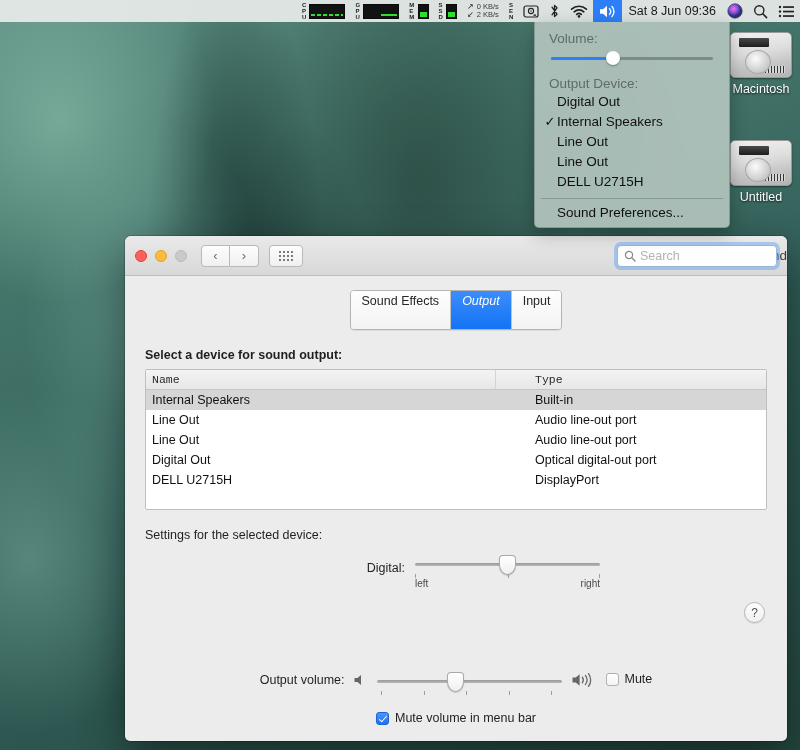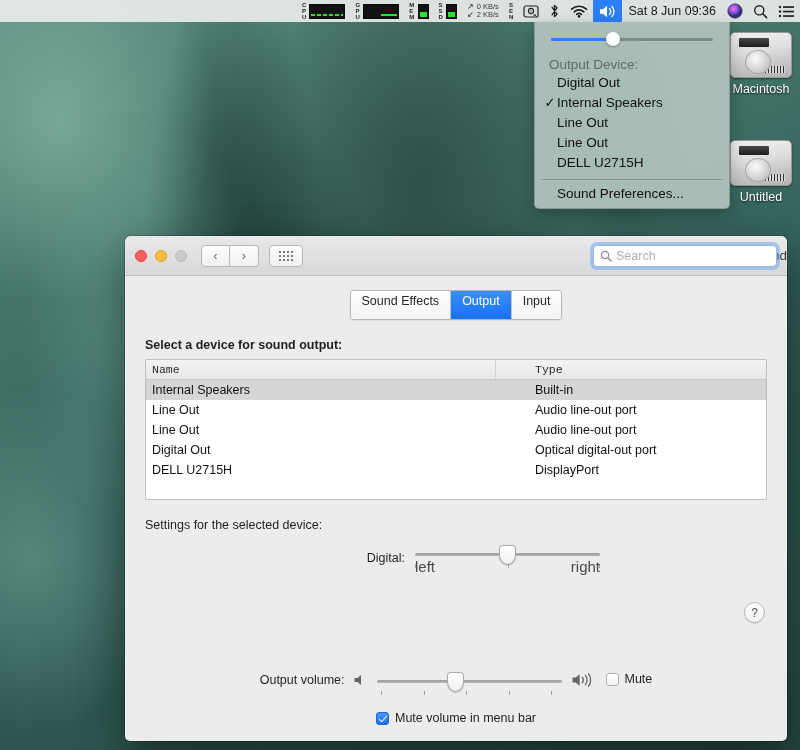--- a/index.html
+++ b/index.html
@@ -256,21 +256,21 @@
 
   #win-title {
     position: absolute; left: 0; right: 0;
     text-align: right;
     font-size: 13.5px; color: #3b3b3b;
     pointer-events: none;
   }
   #search-wrap {
     margin-left: auto;
     position: relative;
-    width: 184px; height: 22px;
+    width: 160px; height: 22px;
   }
   #search-field {
     width: 100%; height: 100%;
     border-radius: 4px;
     border: 1px solid #9cb6d8;
     background: #fff;
     box-shadow: 0 0 0 3px rgba(90,160,245,.45);
     display: flex; align-items: center;
     padding-left: 6px; gap: 4px;
     font-size: 12.5px; color: #b2b2b2;
@@ -281,30 +281,31 @@
   .tabs-row { display: flex; justify-content: center; }
   .tabs {
     display: flex;
     border: 1px solid #b4b4b4;
     border-radius: 4px;
     overflow: hidden;
     box-shadow: 0 1px 1px rgba(0,0,0,.07);
   }
   .tab {
     padding: 0 11px;
-    height: 28px; line-height: 21px;
+    height: 38px; line-height: 21px;
     font-size: 12.5px;
     background: linear-gradient(180deg,#fefefe,#f3f3f3);
     border-left: 1px solid #c2c2c2;
     color: #262626;
   }
   .tab:first-child { border-left: none; }
   .tab.selected {
     background: linear-gradient(180deg,#3c8dfb,#1473f5);
     color: #fff;
+    font-style: italic;
   }
   .section-label {
     font-size: 12.5px; font-weight: bold;
     color: #1f1f1f;
     margin: 18px 0 7px 20px;
   }
   .section-label.normal { font-weight: normal; }
 
   
   #device-table {
@@ -365,23 +366,23 @@
     box-shadow: 0 1px 1px rgba(0,0,0,.18);
   }
   .ticks {
     position: absolute; top: 22px; left: 0; right: 0; height: 5px;
   }
   .ticks i {
     position: absolute; top: 0;
     width: 1px; height: 4px; background: #9d9d9d;
   }
   .endlabels {
-    position: absolute; top: 16px; left: 0; right: 0;
+    position: absolute; top: 26px; left: 0; right: 0;
     display: flex; justify-content: space-between;
-    font-size: 15px; color: #4a4a4a;
+    font-size: 10px; color: #4a4a4a;
   }
 
   
   #help-btn {
     position: absolute; right: 22px; bottom: 118px;
     width: 21px; height: 21px; border-radius: 50%;
     background: linear-gradient(180deg,#fdfdfd,#f1f1f1);
     border: 1px solid #b6b6b6;
     display: flex; align-items: center; justify-content: center;
     font-size: 12px; color: #555;
@@ -578,20 +579,21 @@
         <rect x="5" y="1.2" width="11" height="1.7" fill="#222"></rect>
       <circle cx="2" cy="6.5" r="1.2" fill="#222"></circle>
         <rect x="5" y="5.7" width="11" height="1.7" fill="#222"></rect>
       <circle cx="2" cy="11" r="1.2" fill="#222"></circle>
         <rect x="5" y="10.2" width="11" height="1.7" fill="#222"></rect>
     </svg>
   </div>
 </div>
 
 <div id="volume-menu">
+  <div class="menu-caption">Volume:</div>
   <div class="menu-slider-row">
     <div class="menu-slider">
       <div class="track"></div>
       <div class="fill" id="menu-vol-fill" style="width: 38%;"></div>
       <div class="knob" id="menu-vol-knob" style="left: calc(38% - 7px);"></div>
     </div>
   </div>
   <div class="menu-caption">Output Device:</div>
 
   <div class="menu-row">

